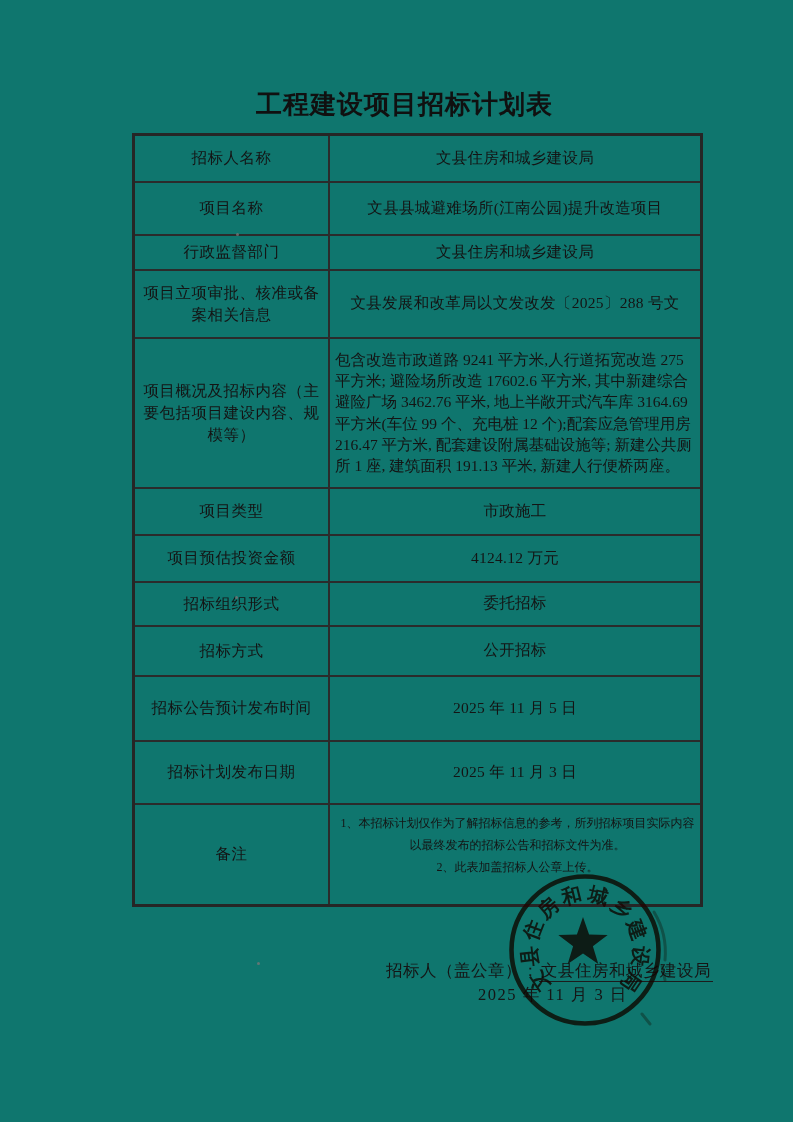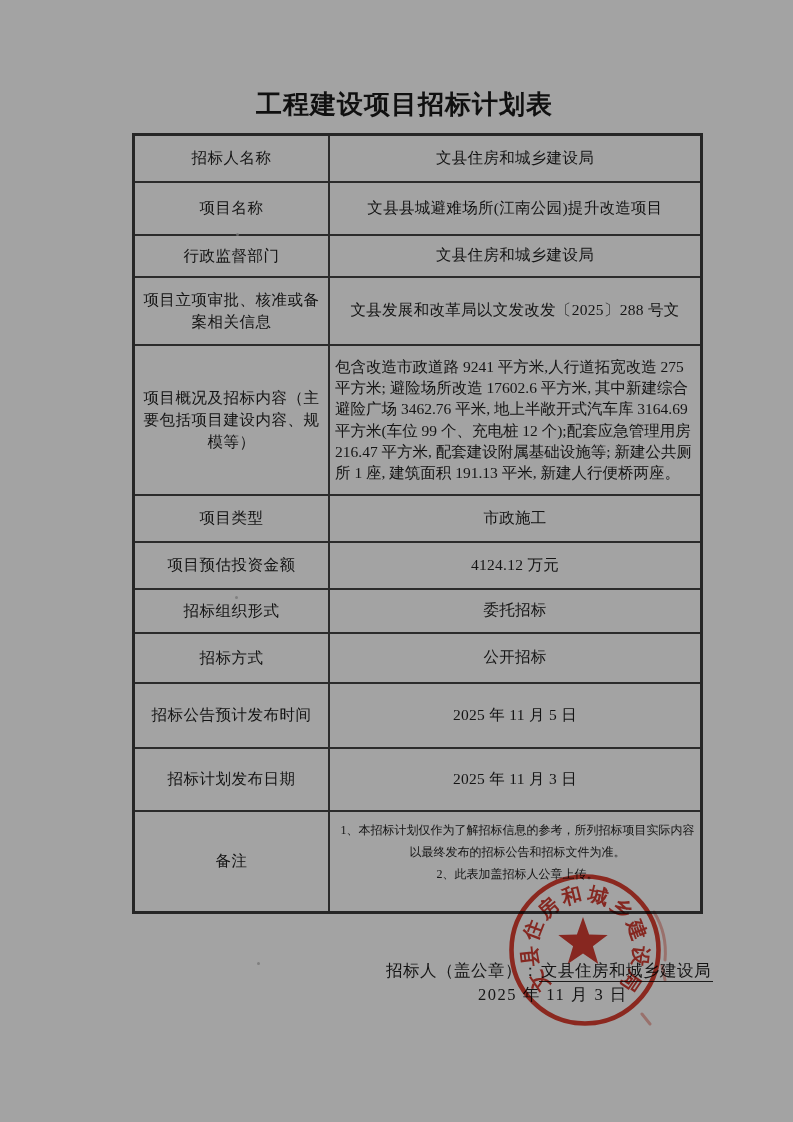--- a/index.html
+++ b/index.html
@@ -1,19 +1,19 @@
 <!DOCTYPE html>
 <html><head>
 <meta charset="utf-8">
 <style>
   html,body{margin:0;padding:0;background:#ffffff;}
   .page{
     position:relative;
     width:793px;height:1122px;
-    background:#a3a3a3;
+    background:#0f766e;
     font-family:"Liberation Serif","DejaVu Serif",serif;
     color:#1a1a1a;
     overflow:hidden;
   }
   .doc-title{
     position:absolute;left:132px;top:87px;width:545px;
     text-align:center;
     font-size:26px;font-weight:bold;letter-spacing:1px;
     color:#101010;
   }
@@ -41,21 +41,21 @@
     text-align:left;vertical-align:middle;
     font-size:15.5px;line-height:21.3px;padding:3px 5px;
     letter-spacing:0;
   }
   td.val.notes{
     text-align:center;vertical-align:top;
     white-space:pre-line;
     font-size:12px;line-height:22px;padding:7px 5px 2px 10px;
     letter-spacing:0;
   }
-  tr.rh0{height:47px} tr.rh1{height:53px} tr.rh2{height:42px}
+  tr.rh0{height:47px} tr.rh1{height:53px} tr.rh2{height:35px}
   tr.rh3{height:68px} tr.rh4{height:150px} tr.rh5{height:47px}
   tr.rh6{height:47px} tr.rh7{height:44px} tr.rh8{height:50px}
   tr.rh9{height:65px} tr.rh10{height:63px} tr.rh11{height:102px}
 
   .signer-line{
     position:absolute;left:386px;top:960px;
     font-size:16.5px;color:#151515;letter-spacing:.5px;
     white-space:nowrap;
   }
   .signer-name{

